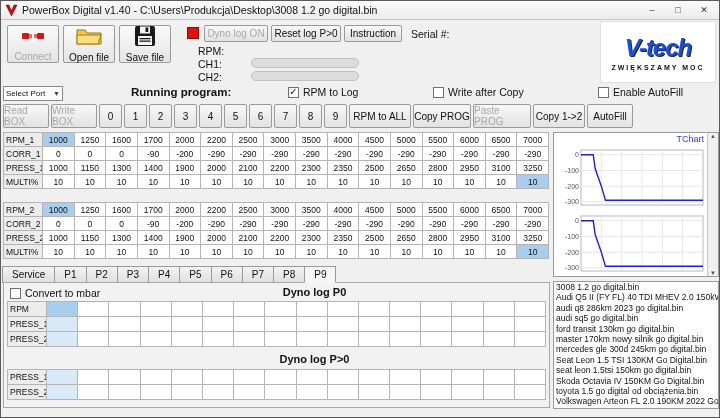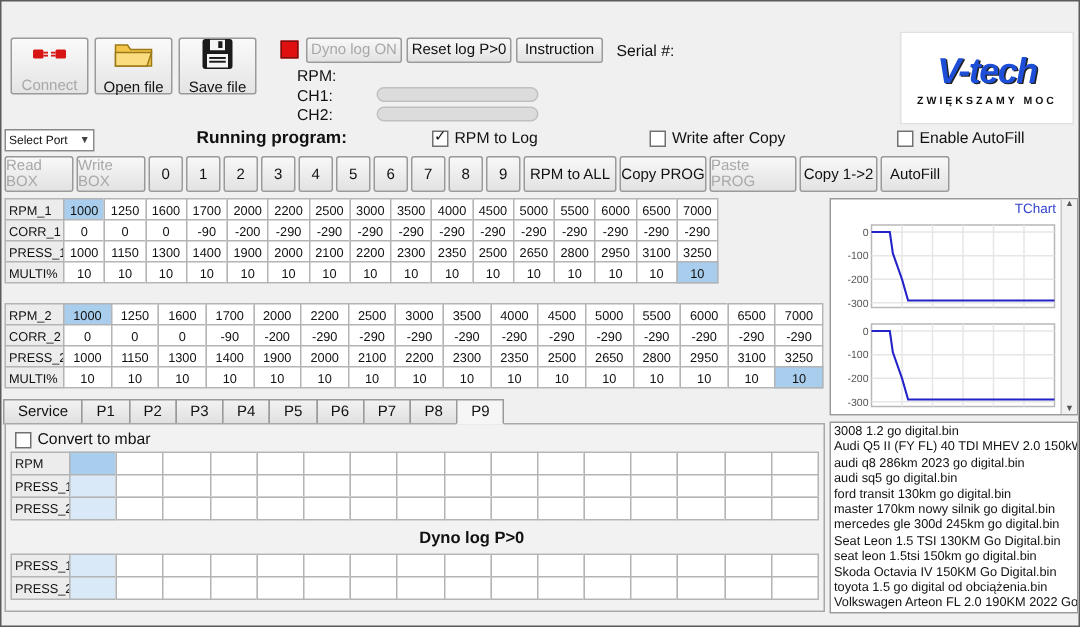--- a/index.html
+++ b/index.html
@@ -89,20 +89,33 @@
                     padding-left: 2px; }
 
   
   .indicator { position: absolute; width: 12px; height: 12px; background: #e01010; border: 1px solid #7a1010; }
 </style>
 </head>
 <body>
 
 <div id="app">
 
+  <div class="titlebar">
+    <span style="display:inline-flex;">
+      <svg width="13" height="13">
+          <polygon points="1,1 6.5,12 12,1 9,1 6.5,7 4,1" fill="#cc1111" stroke="#550000" stroke-width="0.5"></polygon>
+        </svg>
+    </span>
+    <span class="title">PowerBox Digital v1.40 - C:\Users\Produkcja\Desktop\3008 1.2 go digital.bin</span>
+    <div class="winbtns">
+      <div class="winbtn">–</div>
+      <div class="winbtn">□</div>
+      <div class="winbtn">✕</div>
+    </div>
+  </div>
 
   <div class="bigbtn" style="left:6px; top:24px;">
     <span>
       <svg width="24" height="20">
         <rect x="1" y="7" width="7" height="6" rx="1" fill="#d81515"></rect>
         <rect x="8" y="8.5" width="3" height="1.2" fill="#d81515"></rect>
         <rect x="8" y="10.5" width="3" height="1.2" fill="#d81515"></rect>
         <rect x="16" y="7" width="7" height="6" rx="1" fill="#d81515"></rect>
         <rect x="13" y="8.5" width="3" height="1.2" fill="#d81515"></rect>
         <rect x="13" y="10.5" width="3" height="1.2" fill="#d81515"></rect>
@@ -186,21 +199,21 @@
         <div class="btn" style="width: 23px;">8</div>
         <div class="btn" style="width: 23px;">9</div>
       </div>
     <div class="btn" style="width:62px;">RPM to ALL</div>
     <div class="btn" style="width:58px;">Copy PROG</div>
     <div class="btn disabled" style="width:58px;">Paste PROG</div>
     <div class="btn" style="width:52px;">Copy 1-&gt;2</div>
     <div class="btn" style="width:46px;">AutoFill</div>
   </div>
 
-  <div class="ptable" style="left:2px; top:131px; width:476px;justify-content:flex-end;">
+  <div class="ptable" style="left:2px; top:131px; width:546px;justify-content:flex-end;">
       <div class="trow">
         <div class="tlabel">RPM_1</div>
         <div class="tcell sel">1000</div>
         <div class="tcell">1250</div>
         <div class="tcell">1600</div>
         <div class="tcell">1700</div>
         <div class="tcell">2000</div>
         <div class="tcell">2200</div>
         <div class="tcell">2500</div>
         <div class="tcell">3000</div>
@@ -361,20 +374,21 @@
       <div class="tab">P7</div>
       <div class="tab">P8</div>
       <div class="tab active">P9</div>
     </div>
 
   <div class="panel">
     <div class="cb" style="left:6px; top:4px;">
       <span class="box"></span>
       <span>Convert to mbar</span>
     </div>
+    <div class="panel-heading" style="top:3px;">Dyno log  P0</div>
     <div class="ptable dyno" style="left:3px; top:18px; width:539px;border-radius:23px;">
         <div class="trow">
           <div class="tlabel">RPM</div>
           <div class="tcell sel"></div>
           <div class="tcell"></div>
           <div class="tcell"></div>
           <div class="tcell"></div>
           <div class="tcell"></div>
           <div class="tcell"></div>
           <div class="tcell"></div>

